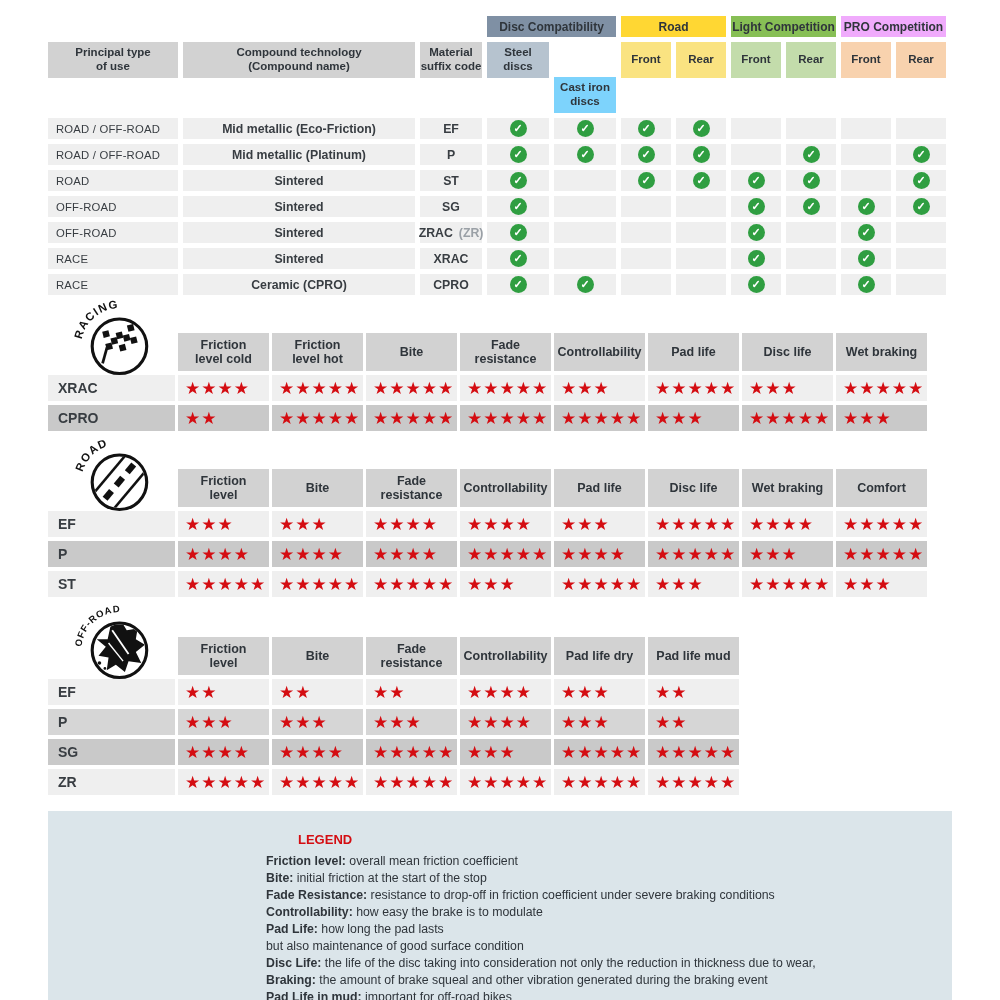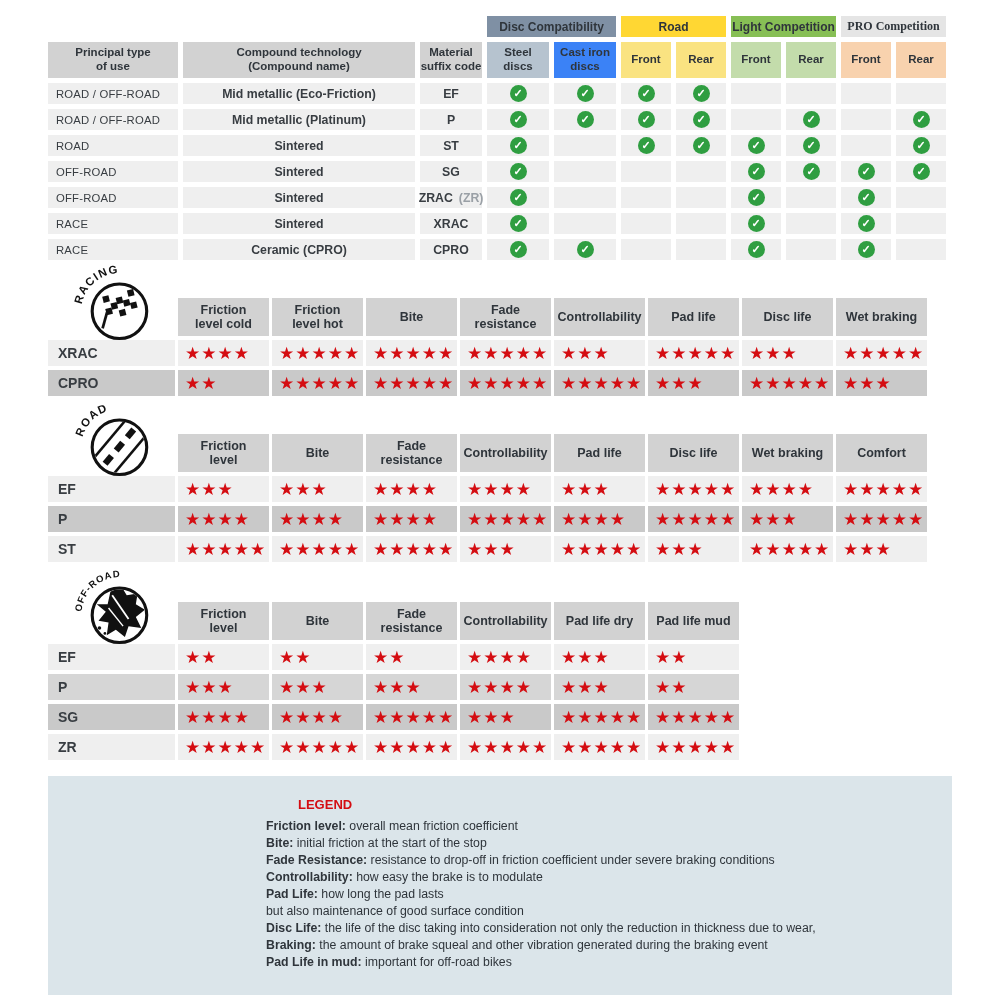--- a/index.html
+++ b/index.html
@@ -76,30 +76,30 @@
 </head>
 <body>
 
 <div class="page">
 
   <div class="compat-grid">
       <div class="ghost" style="grid-column: 1 / span 3;"></div>
       <div class="group-hdr" style="background: rgb(127, 144, 164); grid-column: span 2;">Disc Compatibility</div>
       <div class="group-hdr" style="background: rgb(255, 215, 51); grid-column: span 2;">Road</div>
       <div class="group-hdr" style="background: rgb(135, 191, 85); grid-column: span 2;">Light Competition</div>
-      <div class="group-hdr" style="background: #e5e5e5; grid-column: span 2; font-family: Liberation Serif, serif;">PRO Competition</div>
+      <div class="group-hdr" style="background: #f0abfc; grid-column: span 2;">PRO Competition</div>
       <div class="col-hdr" style="background: rgb(210, 210, 210);">Principal type
 of use</div>
       <div class="col-hdr" style="background: rgb(210, 210, 210);">Compound technology
 (Compound name)</div>
       <div class="col-hdr" style="background: rgb(210, 210, 210);">Material
 suffix code</div>
       <div class="col-hdr" style="background: rgb(182, 195, 207);">Steel
 discs</div>
-      <div class="col-hdr" style="background: #3b82f6;">Cast iron
+      <div class="col-hdr" style="background: #7dd3fc; margin-top: 35px;">Cast iron
 discs</div>
       <div class="col-hdr" style="background: rgb(250, 227, 129);">Front</div>
       <div class="col-hdr" style="background: rgb(250, 227, 129);">Rear</div>
       <div class="col-hdr" style="background: rgb(195, 220, 171);">Front</div>
       <div class="col-hdr" style="background: rgb(195, 220, 171);">Rear</div>
       <div class="col-hdr" style="background: rgb(248, 210, 174);">Front</div>
       <div class="col-hdr" style="background: rgb(248, 210, 174);">Rear</div>
       <div class="cell use-cell">ROAD / OFF-ROAD</div>
       <div class="cell compound-cell">Mid metallic (Eco-Friction)</div>
       <div class="cell code-cell">EF</div>

